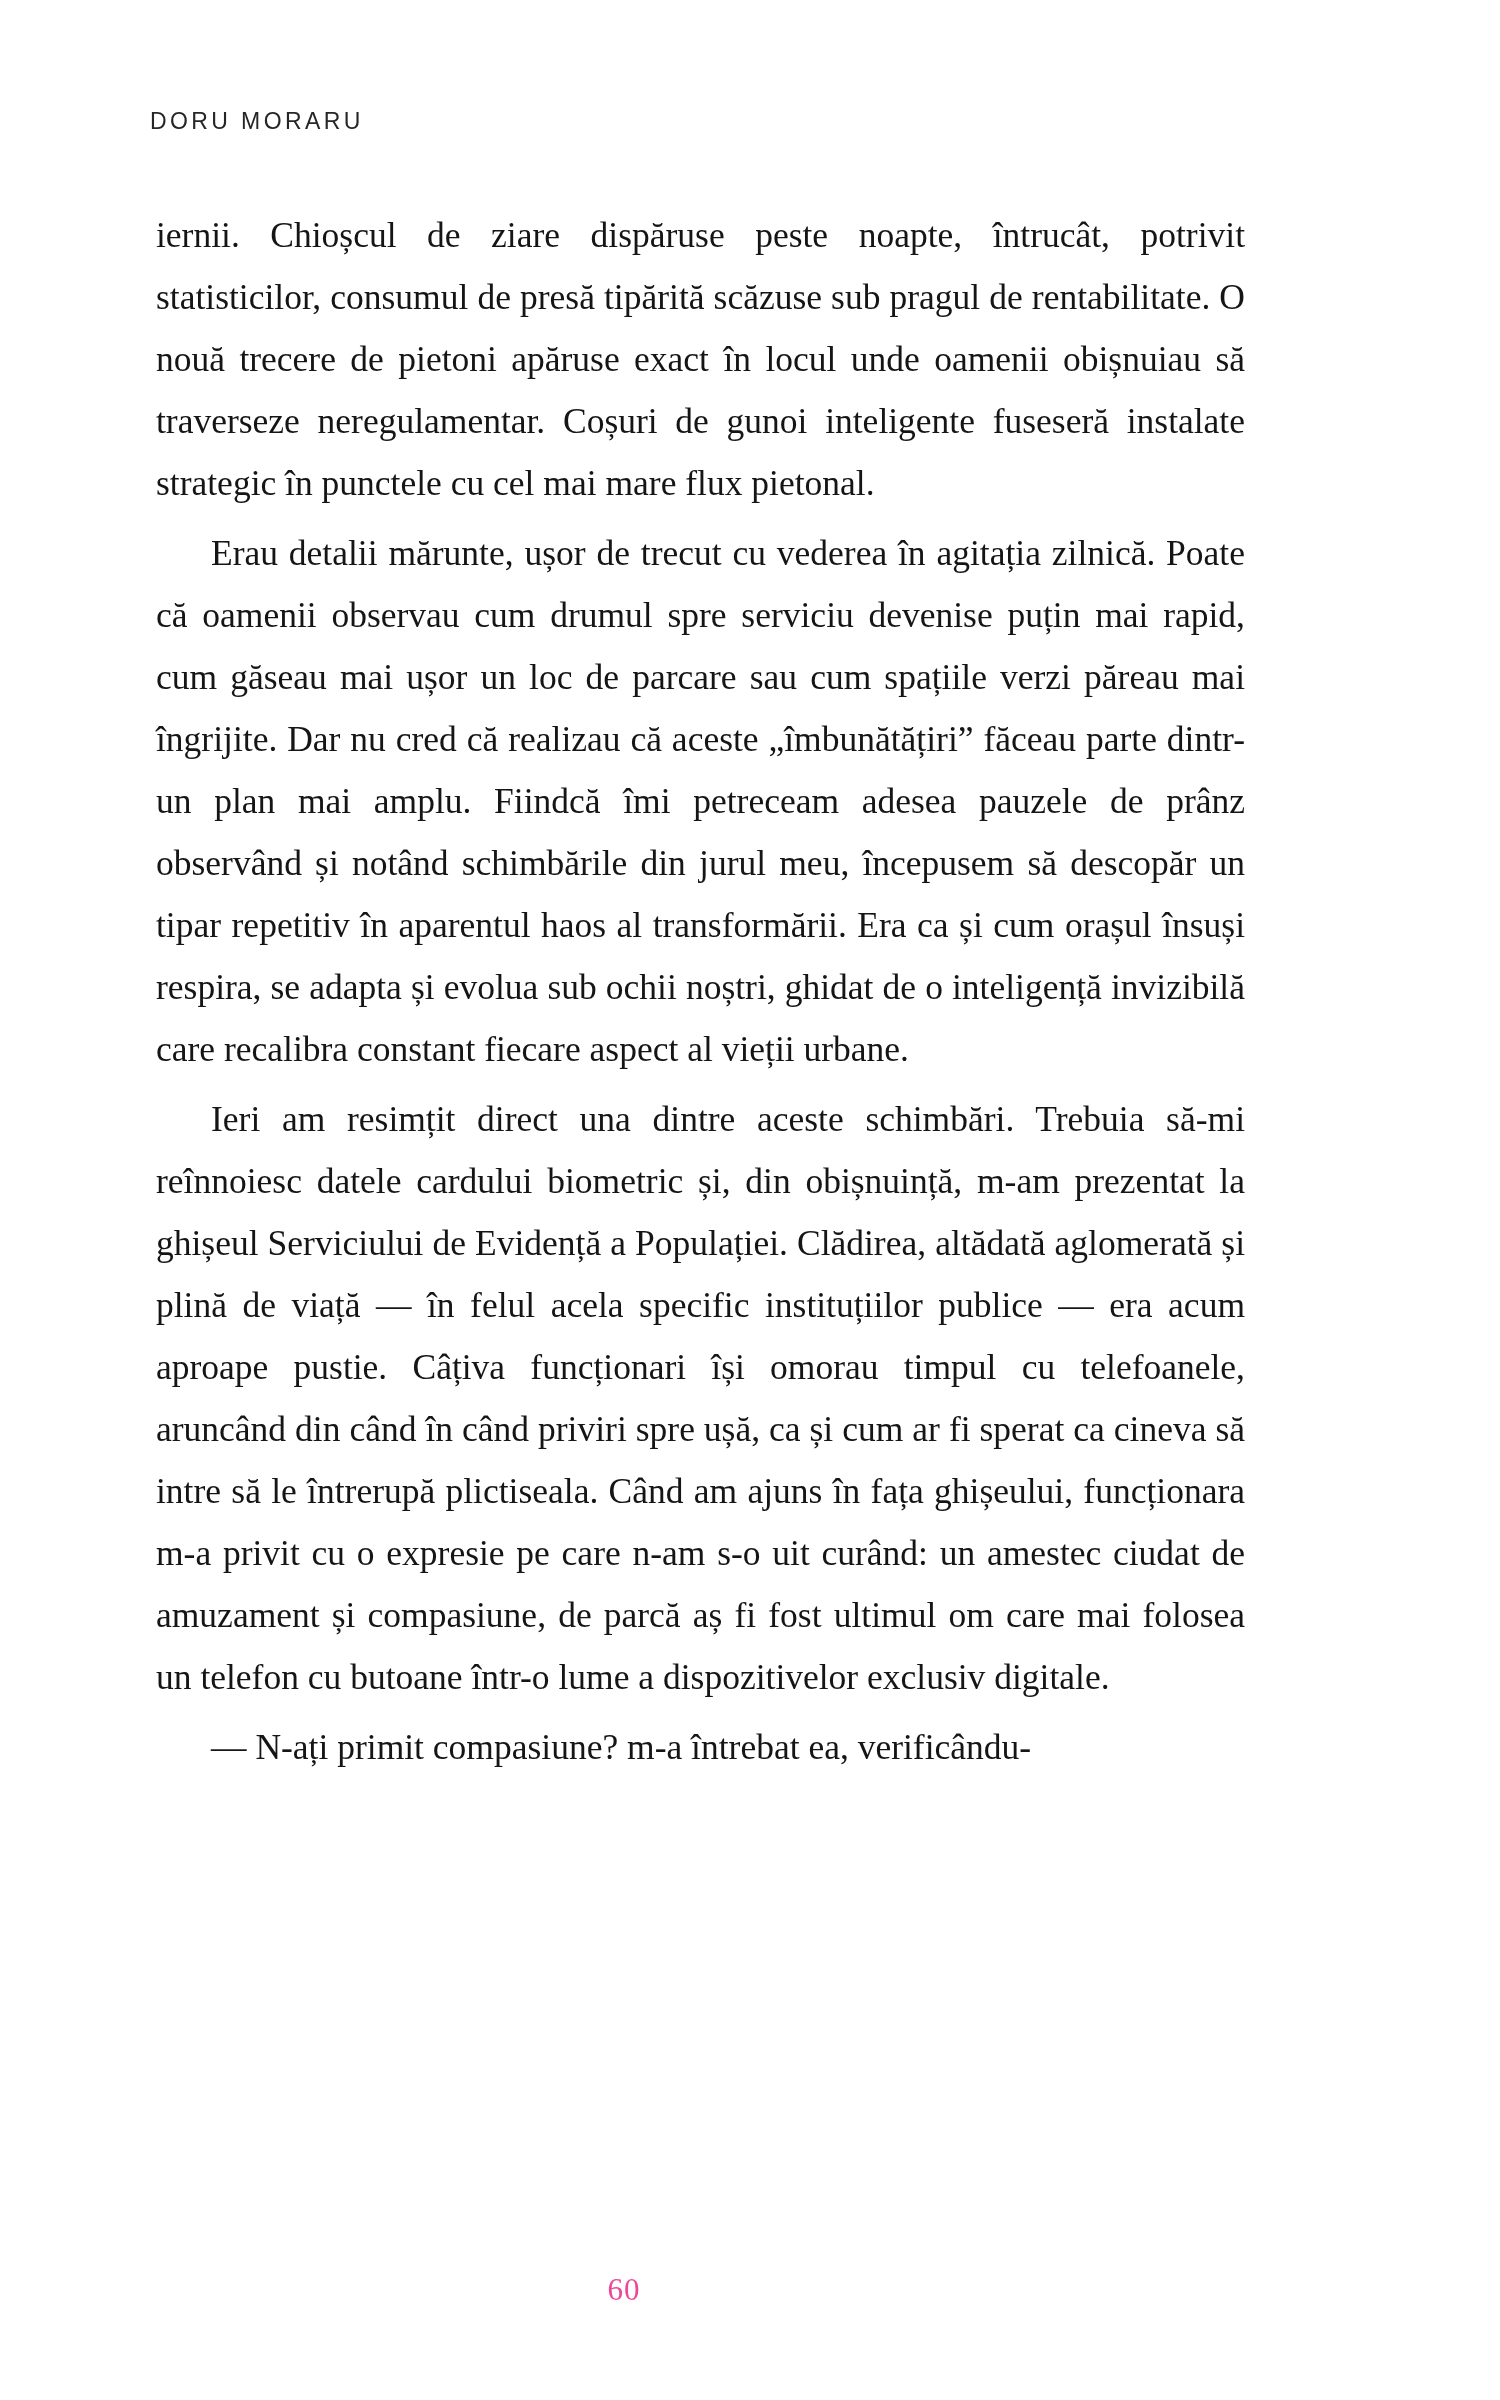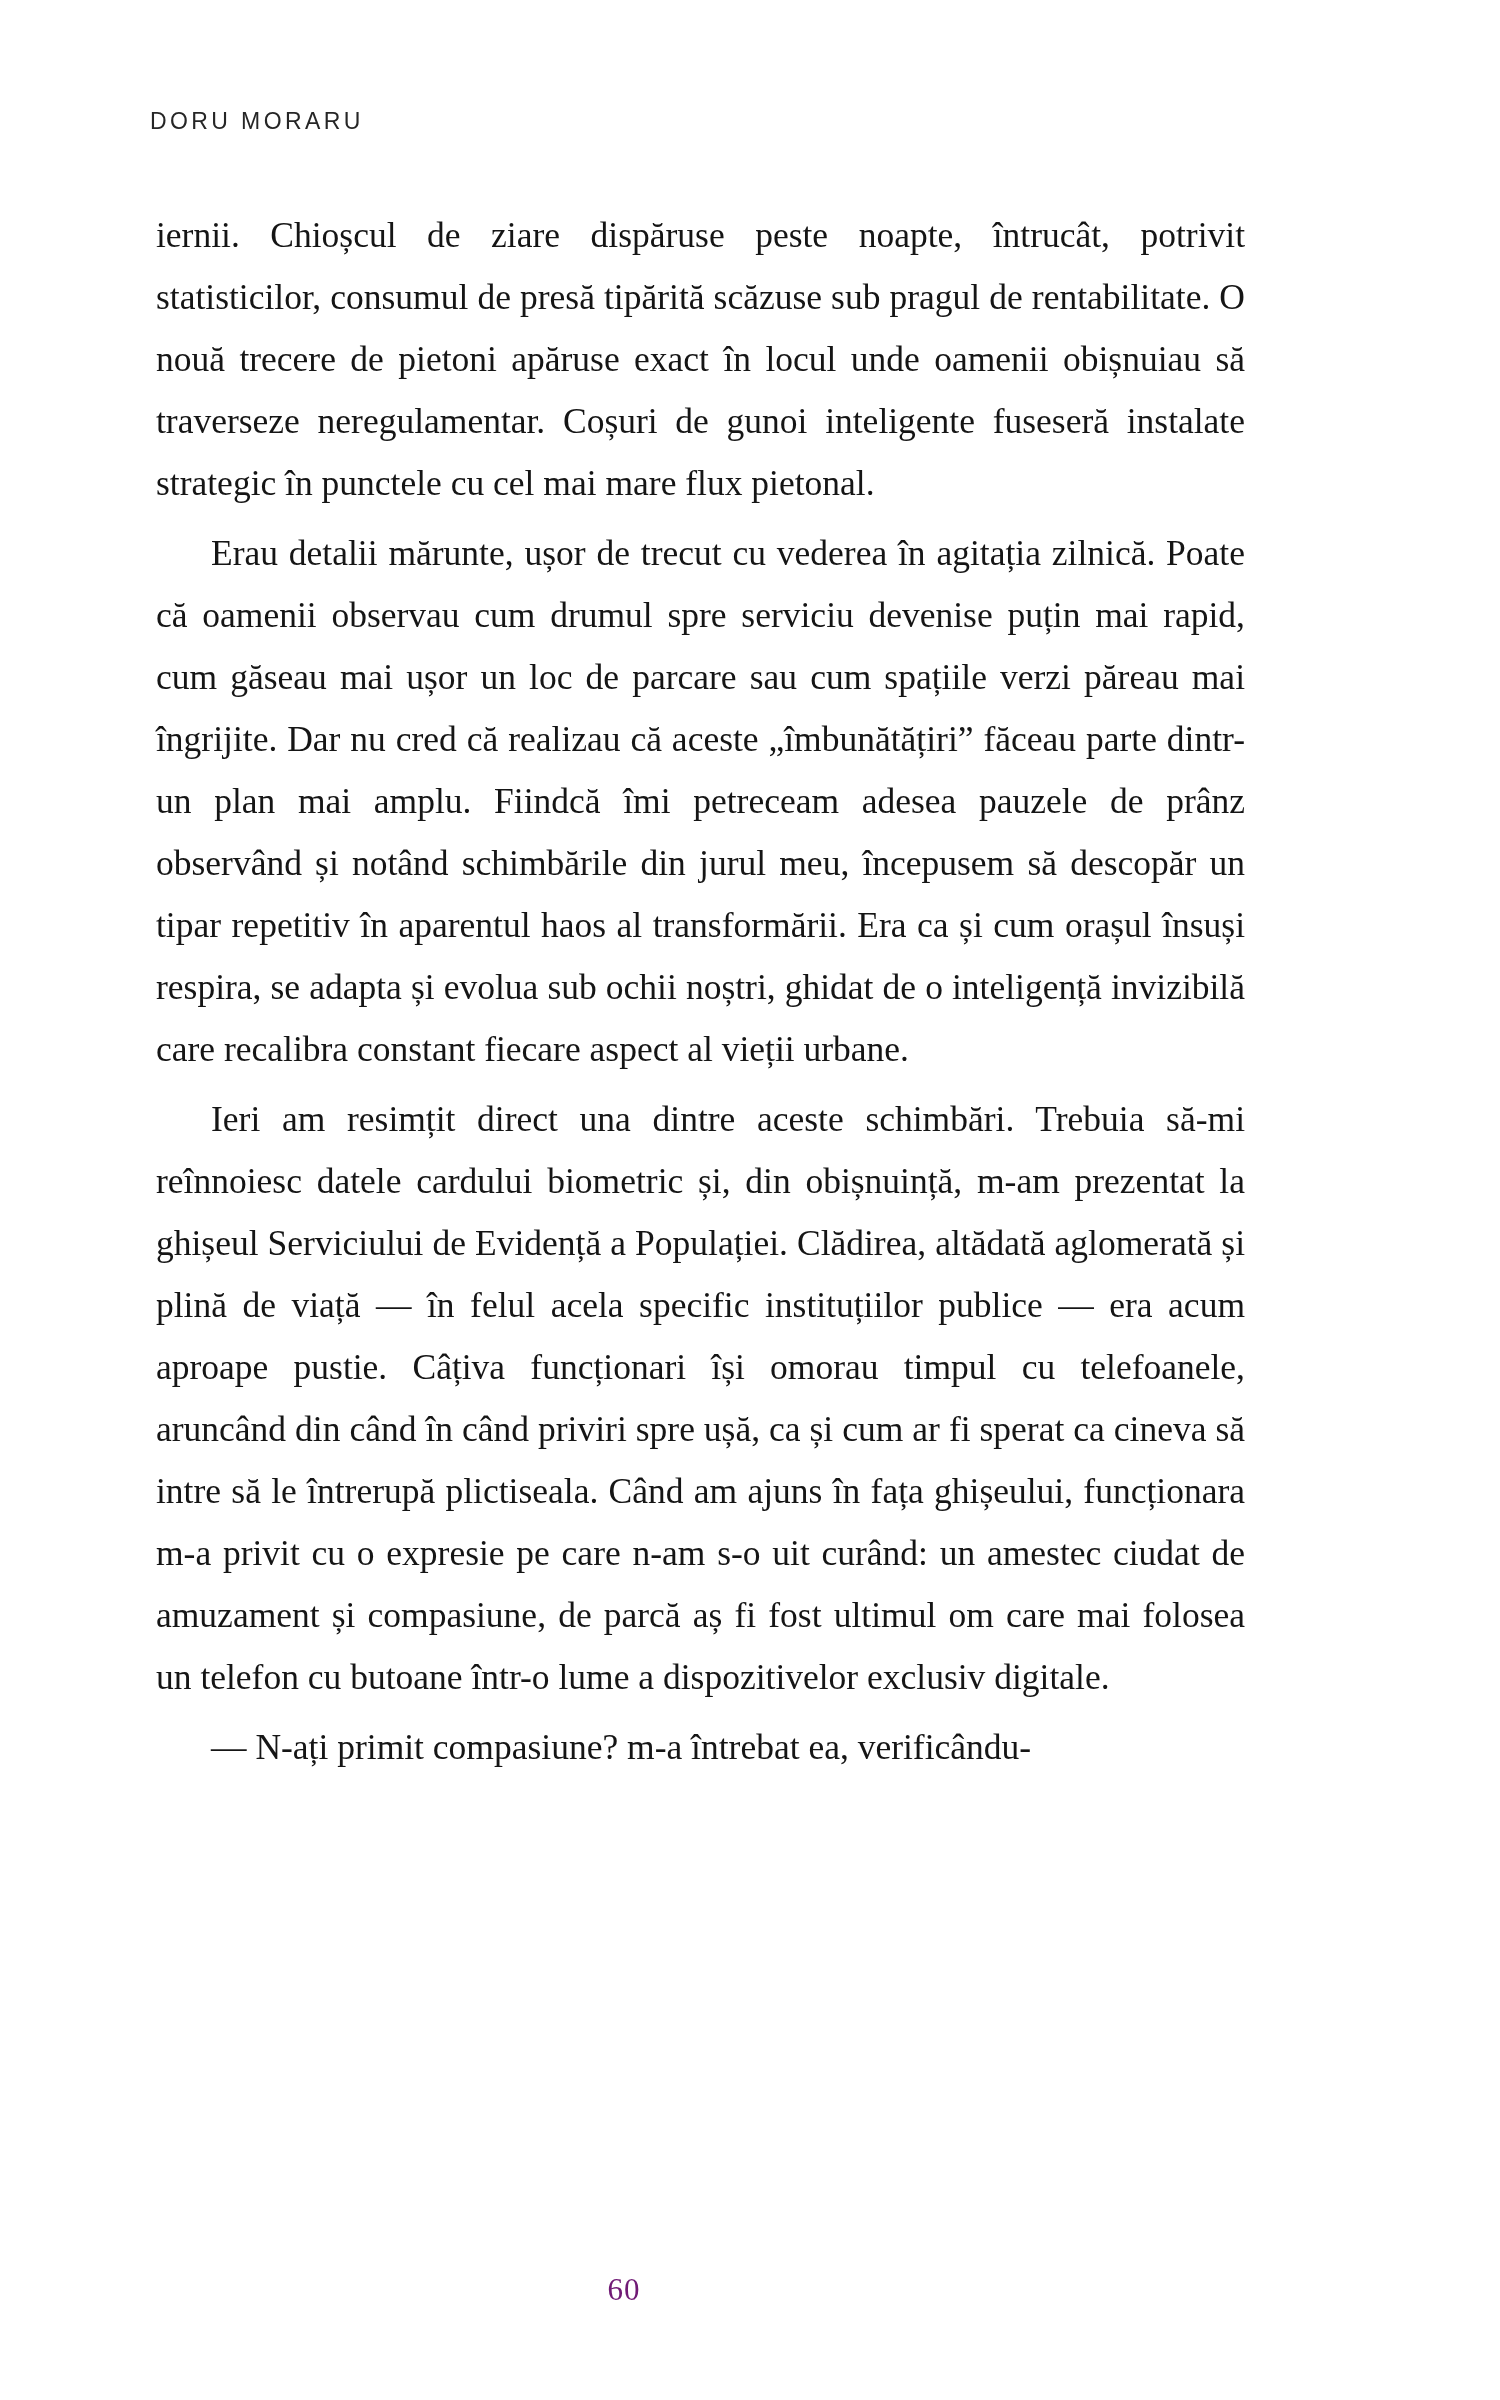--- a/index.html
+++ b/index.html
@@ -49,21 +49,21 @@
   }
   
   .folio {
     position: absolute;
     left: 0;
     right: 0;
     top: 2272px;
     text-align: center;
     font-family: "Liberation Serif", serif;
     font-size: 31px;
-    color: #701a75;
+    color: #ec4899;
     letter-spacing: 1px;
   }
 </style>
 </head>
 <body>
 
 <div class="page">
 
   <div class="running-head">DORU MORARU</div>
 

